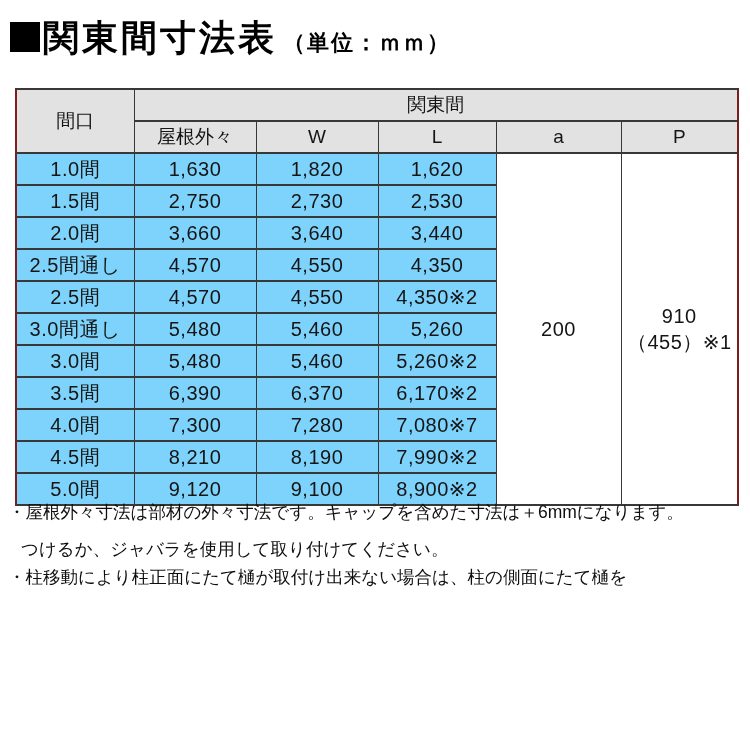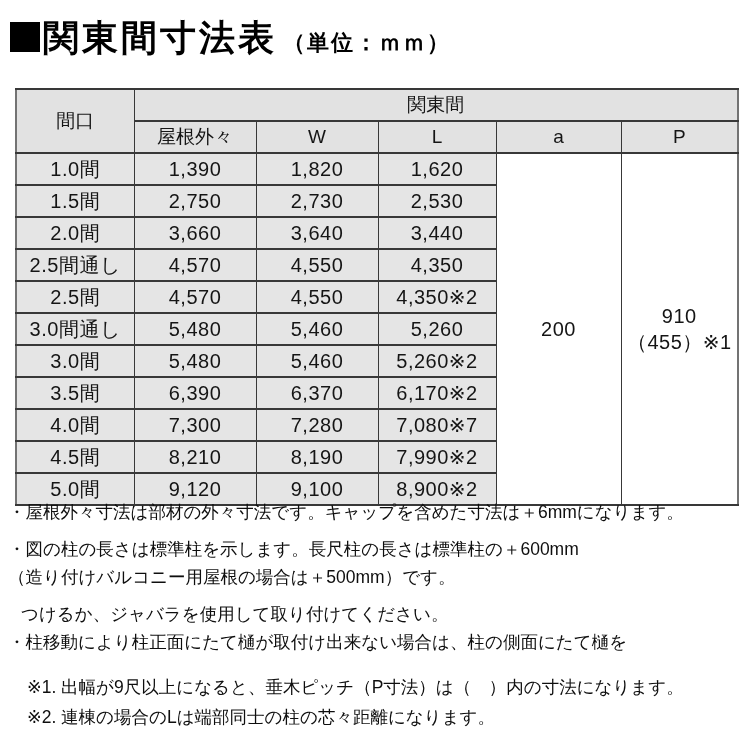--- a/index.html
+++ b/index.html
@@ -26,22 +26,22 @@
   .title-unit{
     font-size:22px;font-weight:bold;letter-spacing:2px;color:#000;
     margin-left:6px;
   }
 
   
   table.dim{
     position:absolute;top:88px;left:15px;
     width:722px;
     border-collapse:collapse;table-layout:fixed;
-    background:#e5e5e5;
-    border:2px solid #737373;
+    background:#7dd3fc;
+    border:2px solid #7f1d1d;
   }
   table.dim th, table.dim td{
     border-top:2px solid #383838;
     border-bottom:2px solid #383838;
     border-left:1px solid #383838;
     border-right:1px solid #383838;
     text-align:center;vertical-align:middle;
     padding:0;
     height:30px;
     font-weight:normal;
@@ -99,21 +99,21 @@
       <tr>
         <th>屋根外々</th>
         <th>W</th>
         <th>L</th>
         <th>a</th>
         <th>P</th>
       </tr>
 
       <tr>
         <td class="rowlabel">1.0間</td>
-        <td>1,390</td>
+        <td>1,630</td>
         <td>1,820</td>
         <td>1,620</td>
         <td class="mergecell" rowspan="11">200</td>
         <td class="mergecell" rowspan="11">
           <div>910</div>
           <div>（455）※1</div>
         </td>
       </tr>
       <tr>
         <td class="rowlabel">1.5間</td>
@@ -176,27 +176,19 @@
         <td>8,900※2</td>
       </tr>
     </tbody>
   </table>
 
   <div class="notes">
     <div class="note">
       <div class="note-line">・屋根外々寸法は部材の外々寸法です。キャップを含めた寸法は＋6mmになります。</div>
     </div>
     <div class="note">
-      <div class="note-line">・図の柱の長さは標準柱を示します。長尺柱の長さは標準柱の＋600mm</div>
-      <div class="note-line">（造り付けバルコニー用屋根の場合は＋500mm）です。</div>
-    </div>
-    <div class="note">
       <div class="note-line indent">つけるか、ジャバラを使用して取り付けてください。</div>
       <div class="note-line">・柱移動により柱正面にたて樋が取付け出来ない場合は、柱の側面にたて樋を</div>
     </div>
   </div>
 
-  <div class="footnotes">
-    <div class="footnote-line">※1. 出幅が9尺以上になると、垂木ピッチ（P寸法）は（　）内の寸法になります。</div>
-    <div class="footnote-line">※2. 連棟の場合のLは端部同士の柱の芯々距離になります。</div>
-  </div>
 
 </div>
 
 </body></html>

